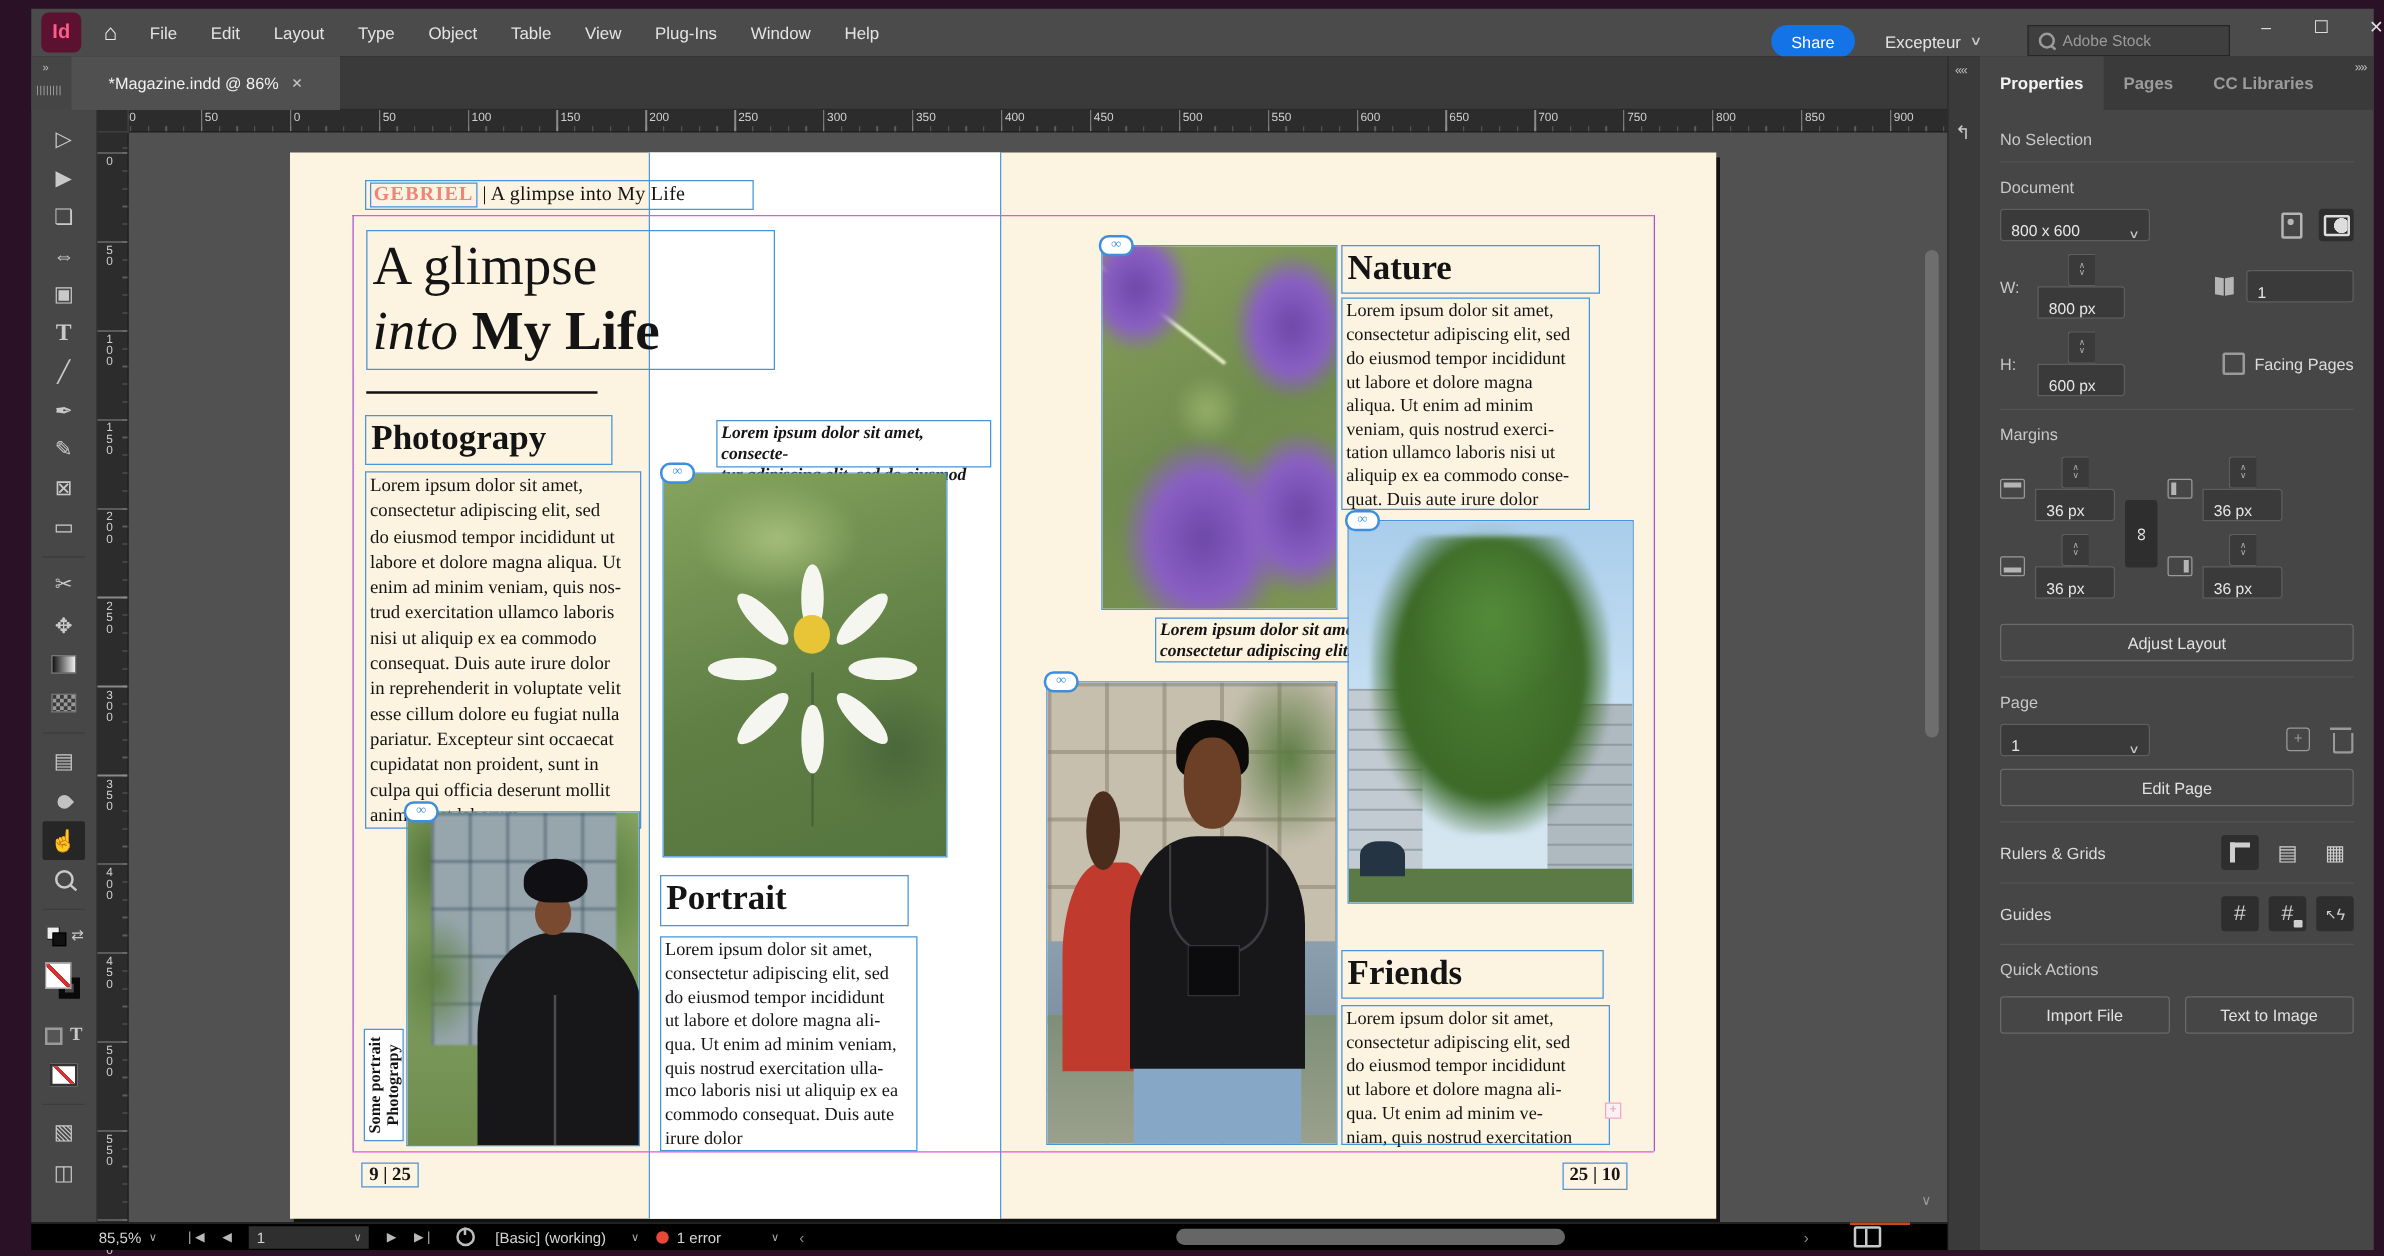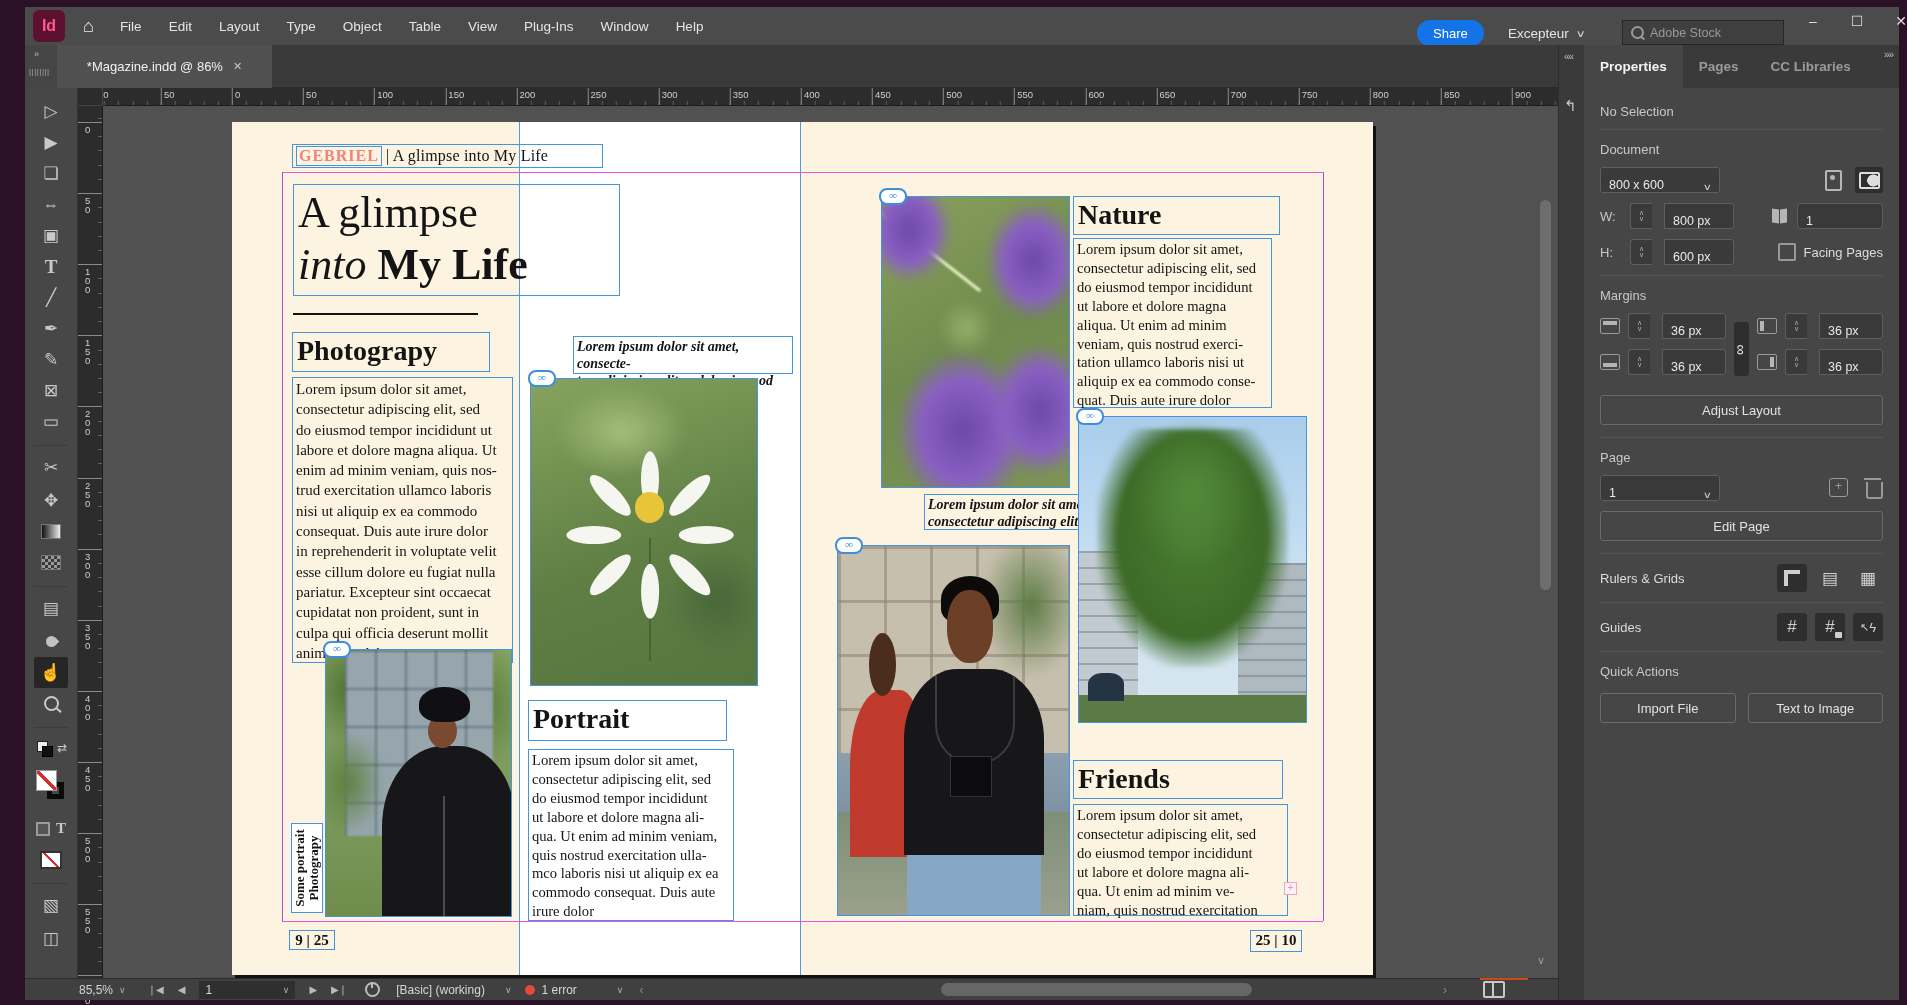--- a/index.html
+++ b/index.html
@@ -160,21 +160,21 @@
   .ptab.active{background:#464646;color:#F2F2F2;}
   .ptabs .expand{position:absolute;right:6px;top:4px;font-size:10px;color:#BDBDBD;letter-spacing:-1px;}
   .psec{padding:0 16px;}
   .pdiv{height:1px;background:#545454;margin:10px 0;}
   .plabel{color:#C8C8C8;margin:12px 0 10px;}
   .prow{display:flex;align-items:center;gap:8px;margin-bottom:10px;}
   .field{background:#3A3A3A;border:1px solid #5E5E5E;border-radius:3px;height:26px;display:flex;align-items:flex-end;
     padding:0 8px;color:#E8E8E8;font-size:12.5px;box-sizing:border-box;}
   .dd{justify-content:space-between;width:120px;}
   .dd .chev{font-size:9px;}
-  .stepper{display:flex;align-items:center;gap:12px;}
+  .stepper{display:flex;align-items:center;gap:0;flex-direction:column;}
   .step-ud{width:22px;height:26px;background:#3A3A3A;border:1px solid #5E5E5E;border-right:none;border-radius:3px 0 0 3px;
     display:flex;flex-direction:column;align-items:center;justify-content:center;color:#ADADAD;font-size:7px;line-height:6px;box-sizing:border-box;}
   .step-val{width:70px;border-radius:0 3px 3px 0;}
   .wh-label{width:22px;color:#C8C8C8;}
   .icon-btn{width:28px;height:26px;border-radius:3px;display:flex;align-items:center;justify-content:center;}
   .icon-btn.active{background:#2E2E2E;}
   .ic-portrait{width:13px;height:17px;border:2px solid #B5B5B5;border-radius:2px;position:relative;}
   .ic-portrait::after{content:"";position:absolute;left:3px;top:3px;width:5px;height:5px;background:#B5B5B5;border-radius:50%;}
   .ic-landscape{width:17px;height:13px;border:2px solid #DDD;border-radius:2px;background:radial-gradient(circle at 72% 50%,#DDD 42%,transparent 45%);}
   .ic-book{display:flex;gap:1px;}
@@ -200,21 +200,21 @@
   .ic-trash::before{content:"";position:absolute;left:-4px;top:-4px;width:17px;height:2px;background:#9A9A9A;}
   .sec-head{display:flex;align-items:center;margin:6px 0 4px;text-align:right;}
   .sec-icons{display:flex;gap:8px;margin-left:auto;}
   .sq-icon{width:30px;height:28px;border-radius:3px;display:flex;align-items:center;justify-content:center;color:#CFCFCF;font-size:17px;}
   .sq-icon.dark{background:#2E2E2E;}
   .ic-rulercorner{width:16px;height:16px;background:linear-gradient(#CFCFCF 0 0) left/4px 100% no-repeat,linear-gradient(#CFCFCF 0 0) top/100% 4px no-repeat;}
   .lockdot{position:relative;}
   .lockdot::after{content:"";position:absolute;right:3px;bottom:3px;width:7px;height:6px;background:#CFCFCF;border-radius:1px;}
   .smartg{font-size:13px;display:flex;align-items:center;}
   
-  .statusbar{position:absolute;left:25px;top:978px;width:1533px;height:22px;background:#404040;border-top:1px solid #2C2C2C;
+  .statusbar{position:absolute;left:25px;top:978px;width:1533px;height:22px;background:#000000;border-top:1px solid #2C2C2C;
     box-sizing:border-box;display:flex;align-items:center;color:#D5D5D5;font-size:12px;}
   .sb-item{display:flex;align-items:center;gap:6px;flex:none;}
   .sb-chev{font-size:9px;color:#ADADAD;}
   .pagefield{width:96px;height:18px;background:#2F2F2F;display:flex;align-items:center;justify-content:space-between;padding:0 6px;box-sizing:border-box;}
   .navic{color:#B9B9B9;font-size:10px;}
   .preflight{width:11px;height:11px;border:2px solid #BDBDBD;border-radius:50%;position:relative;}
   .preflight::after{content:"";position:absolute;left:4px;top:-2px;width:2px;height:6px;background:#BDBDBD;}
   .errdot{width:10px;height:10px;border-radius:50%;background:#E8483A;}
   .hscroll{position:absolute;left:916px;top:4px;width:311px;height:13px;background:#666;border-radius:7px;}
   .spreadic{width:18px;height:13px;border:2px solid #C9C9C9;border-radius:2px;position:relative;}

